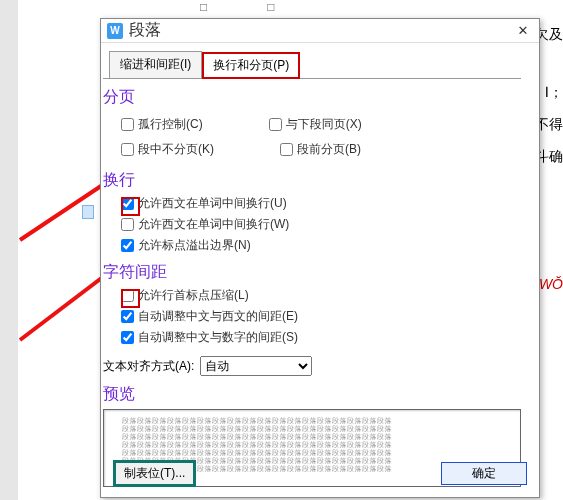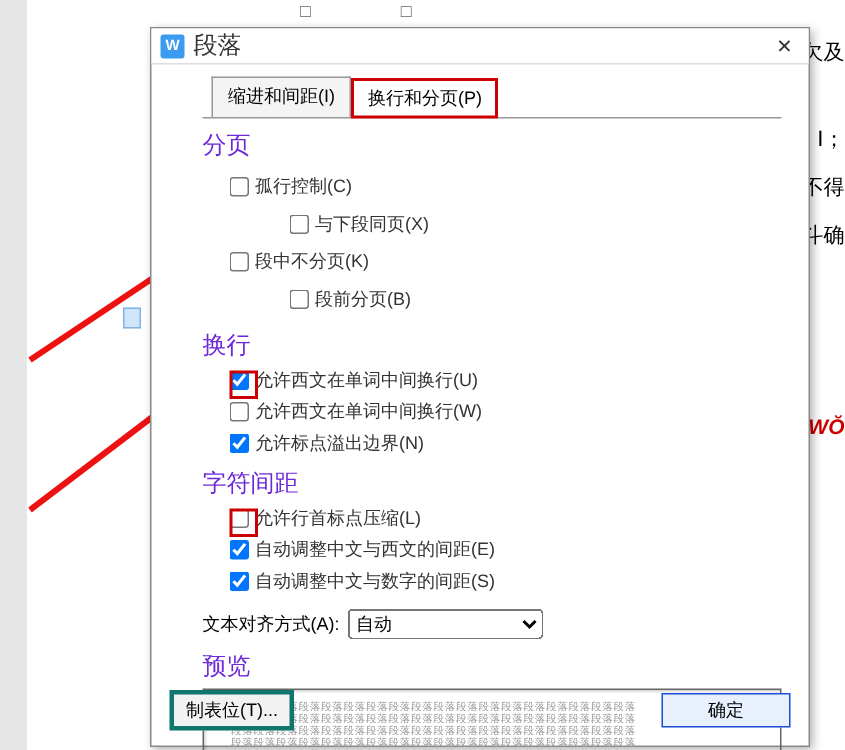--- a/index.html
+++ b/index.html
@@ -1,41 +1,41 @@
 <!DOCTYPE html>
 <html><head>
 <meta charset="utf-8">
 <style>
 *{box-sizing:border-box;margin:0;padding:0;font-family:"Microsoft YaHei","SimSun",sans-serif;}
 body{width:563px;height:500px;background:#fff;position:relative;overflow:hidden;}
 .bg-stripe{position:absolute;left:0;top:0;width:18px;height:500px;background:#e6e6e6;}
 .bg-text-right{position:absolute;right:0;top:20px;color:#000;font-size:14px;line-height:28px;text-align:right;}
-.bg-text-right .wo{color:#c00;font-style:italic;font-weight:bold;}
+.bg-text-right .wo{color:#c00;font-style:italic;font-weight:normal;}
 .dialog{position:absolute;left:100px;top:18px;width:440px;height:480px;background:#fff;border:1px solid #888;box-shadow:2px 2px 6px rgba(0,0,0,0.3);}
 .titlebar{height:24px;background:#fff;border-bottom:1px solid #ddd;display:flex;align-items:center;padding-left:6px;}
 .app-icon{width:16px;height:16px;background:#3a9bf0;border-radius:2px;display:flex;align-items:center;justify-content:center;color:#fff;font-size:10px;font-weight:bold;margin-right:6px;}
 .title{font-size:16px;color:#333;}
 .closebtn{margin-left:auto;width:32px;height:24px;display:flex;align-items:center;justify-content:center;font-size:13px;color:#333;cursor:pointer;}
-.content{position:relative;padding:8px 18px 10px 34px;height:calc(100% - 24px);}
+.content{position:relative;padding:8px 18px 10px 2px;height:calc(100% - 24px);}
 .tabs{display:flex;margin-left:6px;}
 .tab{font-size:12px;padding:4px 10px;border:1px solid #999;border-bottom:none;background:#f4f4f4;cursor:pointer;}
 .tab.active{background:#fff;position:relative;top:1px;}
 .tab-hl{border:2px solid #c00;padding:3px 9px;}
 .tabline{border-top:1px solid #999;margin-top:0;}
 .section{margin-top:8px;}
 .sect-title{font-size:16px;color:#6d28d9;margin:4px 0 4px 0;}
 .opts{padding-left:18px;}
-.row{display:flex;flex-direction:column;}
+.row{display:flex;gap:26px;}
 .chk{display:flex;align-items:center;font-size:12px;color:#333;margin:4px 0;cursor:pointer;}
 .chk input{width:13px;height:13px;margin-right:4px;}
 .sect-hl{position:relative;}
 .sect-hl::before{content:"";position:absolute;left:18px;top:2px;width:15px;height:15px;border:2px solid #c00;pointer-events:none;}
 .sect-hl2::before{content:"";position:absolute;left:18px;top:2px;width:15px;height:15px;border:2px solid #c00;pointer-events:none;}
 .align-row{display:flex;align-items:center;font-size:12px;margin-top:10px;gap:6px;}
-.align-row select{width:130px;height:20px;font-size:12px;}
+.align-row select{width:112px;height:20px;font-size:12px;}
 .preview-box{border:1px solid #666;margin-top:4px;height:78px;padding:6px 18px;overflow:hidden;box-shadow:inset 1px 1px 2px rgba(0,0,0,0.2);}
 .preview-line{height:8px;color:#999;font-size:7px;white-space:nowrap;overflow:hidden;letter-spacing:0.5px;}
 .footer{position:absolute;bottom:10px;left:12px;right:12px;display:flex;align-items:center;}
 .tabstop-btn{font-size:12px;padding:2px 8px;border:3px solid #0f766e;background:#f2f2f2;cursor:pointer;}
 .ok-btn{margin-left:auto;font-size:12px;padding:2px 30px;border:1px solid #1d4ed8;background:#e8f0fe;cursor:pointer;}
 .arrow{position:absolute;pointer-events:none;}
 .page-icon{position:absolute;left:82px;top:205px;width:12px;height:14px;background:#cfe5fa;border:1px solid #7fb3e8;}
 .topruler{position:absolute;left:200px;top:0;font-size:12px;color:#666;letter-spacing:60px;}
 </style>
 </head>

